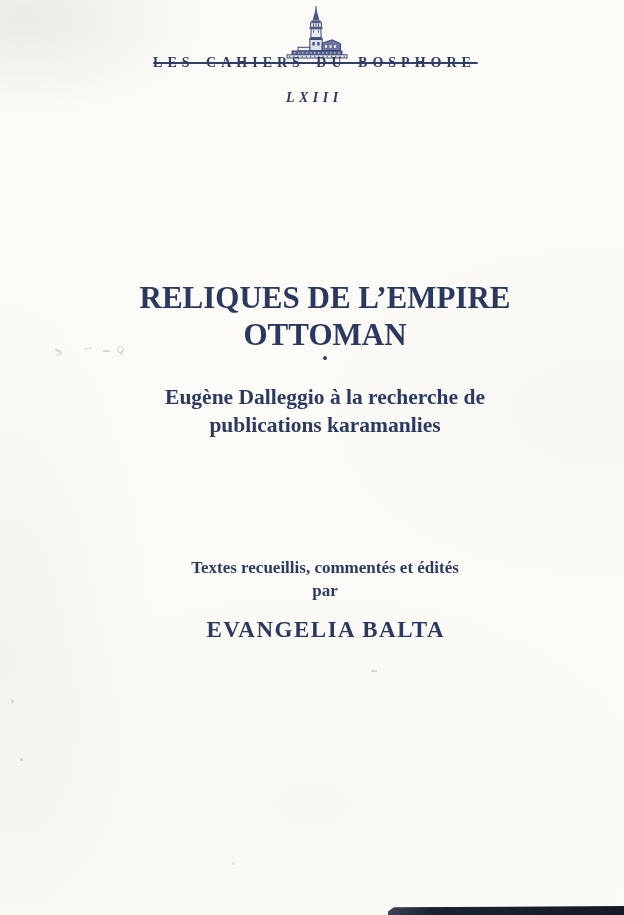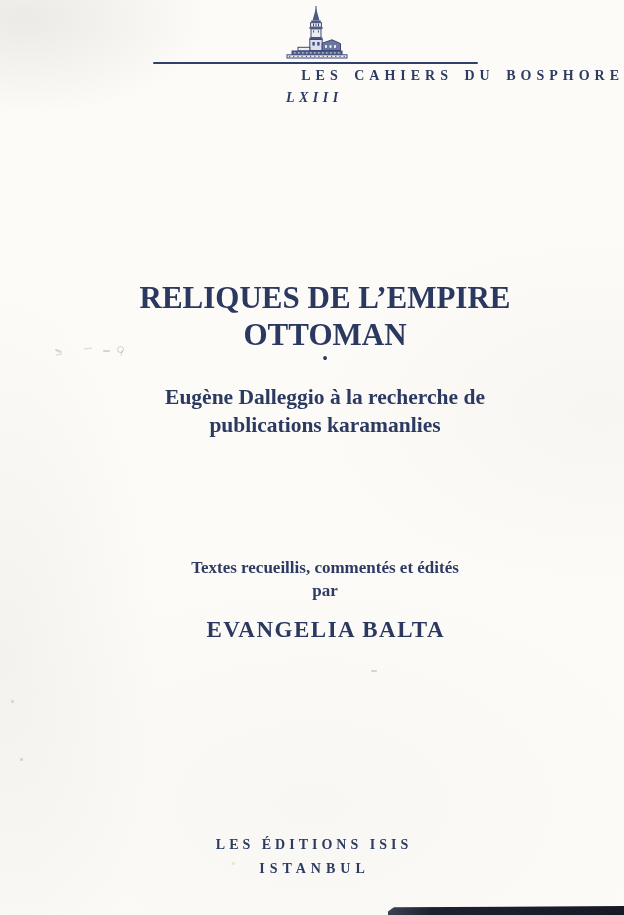--- a/index.html
+++ b/index.html
@@ -14,21 +14,21 @@
       radial-gradient(200px 500px at 1% 72%, rgba(190,188,180,.14), transparent 75%),
       radial-gradient(420px 260px at 96% 45%, rgba(214,210,200,.12), transparent 70%),
       radial-gradient(520px 320px at 50% 88%, rgba(216,213,205,.10), transparent 75%),
       #fcfbf8;
   }
   .abs{position:absolute;}
   .ctr{left:0;width:100%;text-align:center;color:#2d3b63;}
   
   .tower{left:268px;top:5px;}
   .rule{left:153px;top:62px;width:325px;height:2.4px;background:#31406a;border-radius:1px;}
-  .series{top:68px;font-weight:bold;font-size:14px;letter-spacing:5px;word-spacing:3px;text-indent:5px;text-align:right;}
+  .series{top:55px;font-weight:bold;font-size:14px;letter-spacing:5px;word-spacing:3px;text-indent:5px;}
   .series-no{top:90px;font-weight:bold;font-size:14px;letter-spacing:4.5px;text-indent:4.5px;font-style:italic;}
   
   .off{transform:translateX(13px);}
   .title{top:279px;font-weight:bold;font-size:31px;line-height:37px;color:#2b3960;}
   .bullet{top:350px;font-size:16px;color:#2b3960;}
   .subtitle{top:383px;font-weight:bold;font-size:21.5px;line-height:28px;color:#2c3a62;}
   
   .credits{top:556px;font-weight:bold;font-size:17px;line-height:23px;}
   .author{top:617px;font-weight:bold;font-size:23px;letter-spacing:1.5px;text-indent:1.5px;color:#2b3960;}
   
@@ -105,22 +105,20 @@
     <div>Eugène Dalleggio à la recherche de</div>
     <div>publications karamanlies</div>
   </div>
 
   <div class="abs ctr off credits">
     <div>Textes recueillis, commentés et édités</div>
     <div>par</div>
   </div>
   <div class="abs ctr off author">EVANGELIA BALTA</div>
 
-  <div class="abs ctr publisher">LES ÉDITIONS ISIS</div>
-  <div class="abs ctr city">ISTANBUL</div>
 
   <div class="abs speck sp1"></div>
   <div class="abs speck sp2"></div>
   <div class="abs speck sp3"></div>
   <div class="abs speck sp4"></div>
 
   <div class="abs scan-bar"></div>
 </div>
 
 </body></html>

